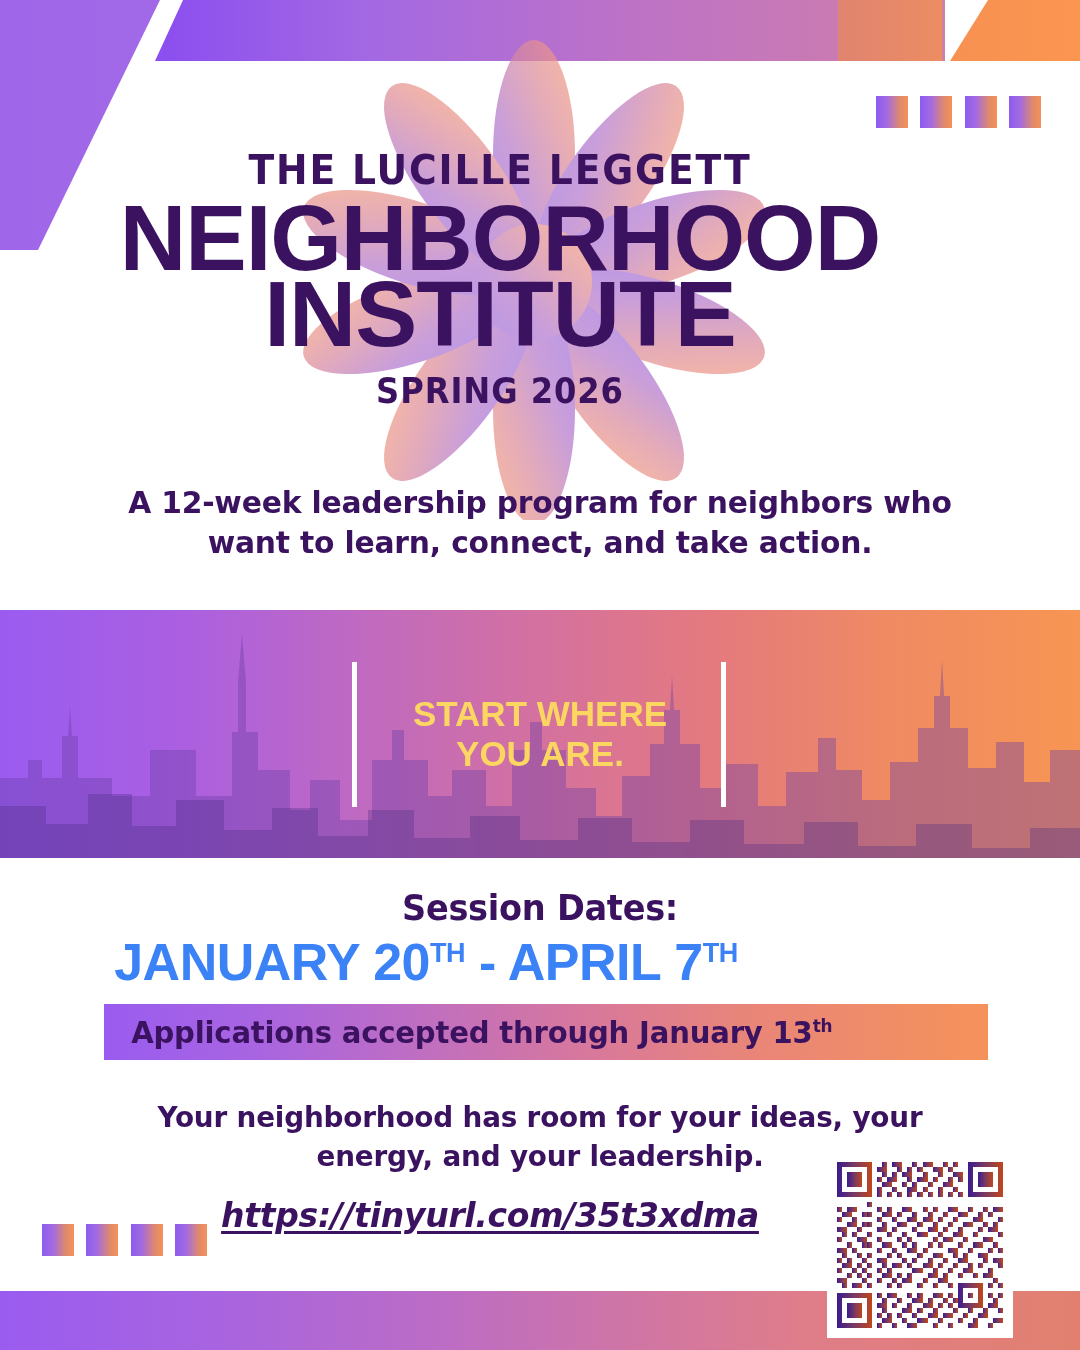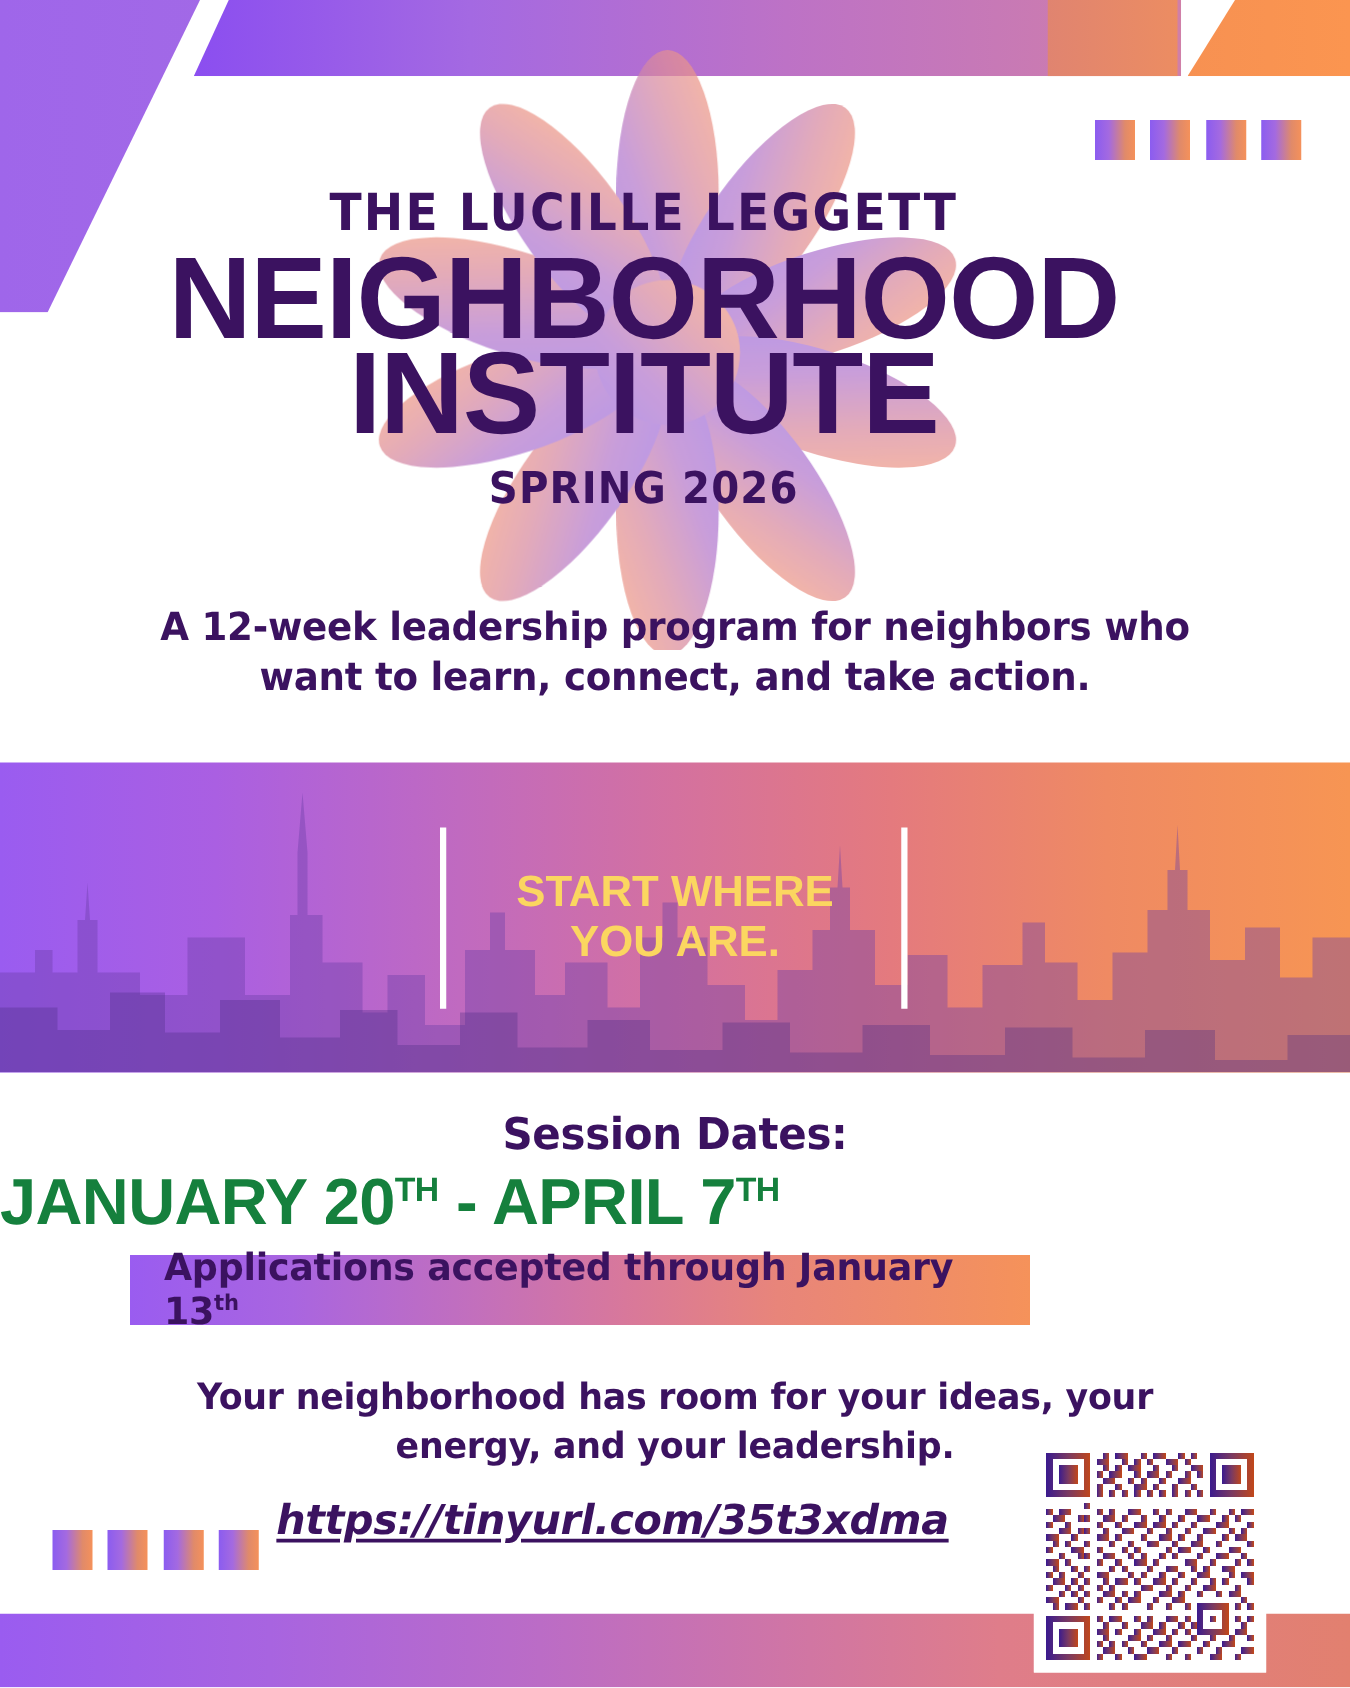--- a/index.html
+++ b/index.html
@@ -35,21 +35,21 @@
   }
 
   
   .sq{position:absolute;width:32px;height:32px;
       background:linear-gradient(90deg,#8b5cf0 0%,#a46ae0 35%,#e08a6a 75%,#f5915a 100%);}
 
   
   .petals{position:absolute;left:0;top:0;width:1080px;height:520px;pointer-events:none;}
 
   
-  .head-wrap{position:absolute;left:15px;top:150px;width:1000px;text-align:center;}
+  .head-wrap{position:absolute;left:0;top:150px;width:1000px;text-align:center;}
   .kicker{
     font-family:"DejaVu Sans", sans-serif;
     font-weight:bold;
     font-size:41px;letter-spacing:2px;color:#3b1260;
     transform:scaleX(.92);
     line-height:1;
   }
   .bigline{
     font-family:"Liberation Sans", sans-serif;
     font-weight:bold;
@@ -93,28 +93,28 @@
   }
   .divider{position:absolute;top:52px;width:5px;height:145px;background:#ffffff;}
 
   
   .sess-label{
     position:absolute;left:0;top:888px;width:1080px;text-align:center;
     font-family:"DejaVu Sans", sans-serif;font-weight:bold;
     font-size:35px;color:#3b1260;letter-spacing:-0.3px;transform:scaleX(.96);
   }
   .sess-dates{
-    position:absolute;left:0;top:932px;width:852px;
+    position:absolute;left:0;top:932px;width:852px;text-align:center;
     font-family:"Liberation Sans", sans-serif;font-weight:bold;
-    font-size:52px;color:#15803d;letter-spacing:-0.5px;
+    font-size:52px;color:#3b82f6;letter-spacing:-0.5px;
   }
   .sess-dates sup{font-size:.52em;vertical-align:super;}
 
   .appbar{
-    position:absolute;left:104px;top:1004px;width:720px;height:56px;
+    position:absolute;left:104px;top:1004px;width:884px;height:56px;
     background:linear-gradient(90deg,#9a5cf0 0%,#a965e0 18%,#c26fbd 38%,#d8789b 55%,#e8857a 72%,#f5925a 100%);
     display:flex;align-items:center;
   }
   .appbar-text{
     font-family:"DejaVu Sans", sans-serif;font-weight:bold;
     font-size:30px;color:#3b1260;padding-left:28px;letter-spacing:-0.2px;
     transform:scaleX(.97);transform-origin:left center;
   }
   .appbar-text sup{font-size:.58em;vertical-align:super;}
 

